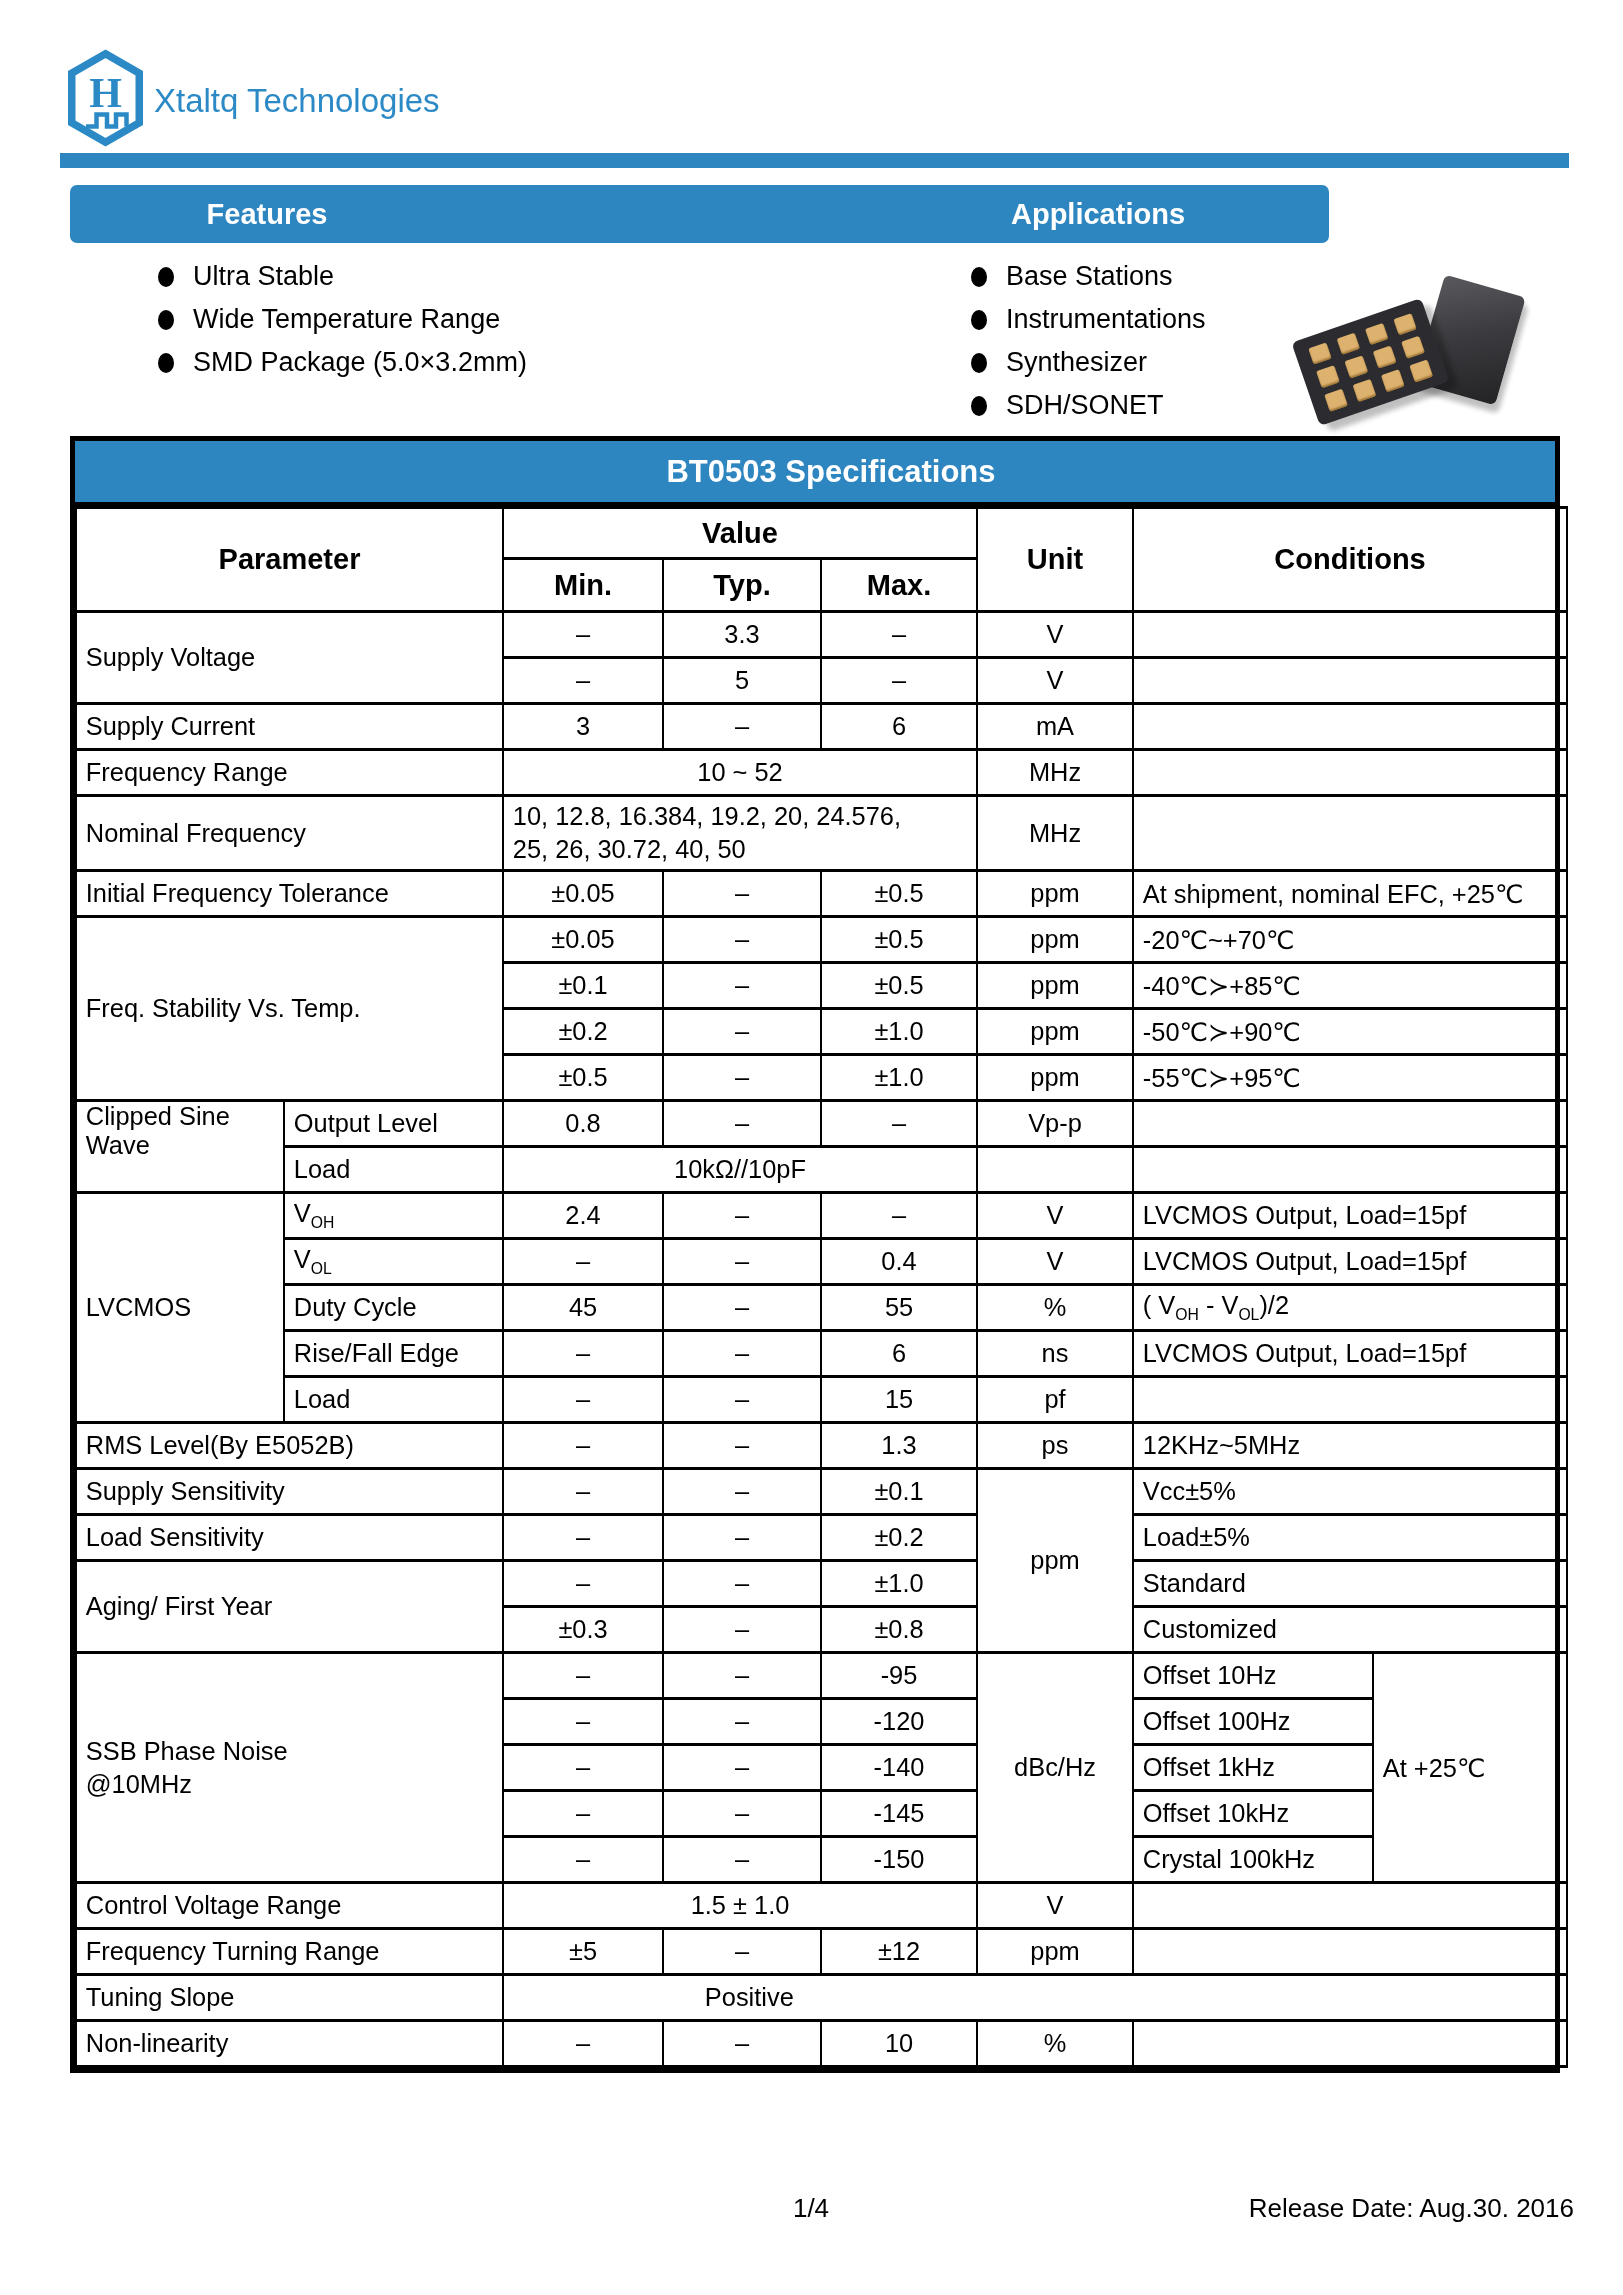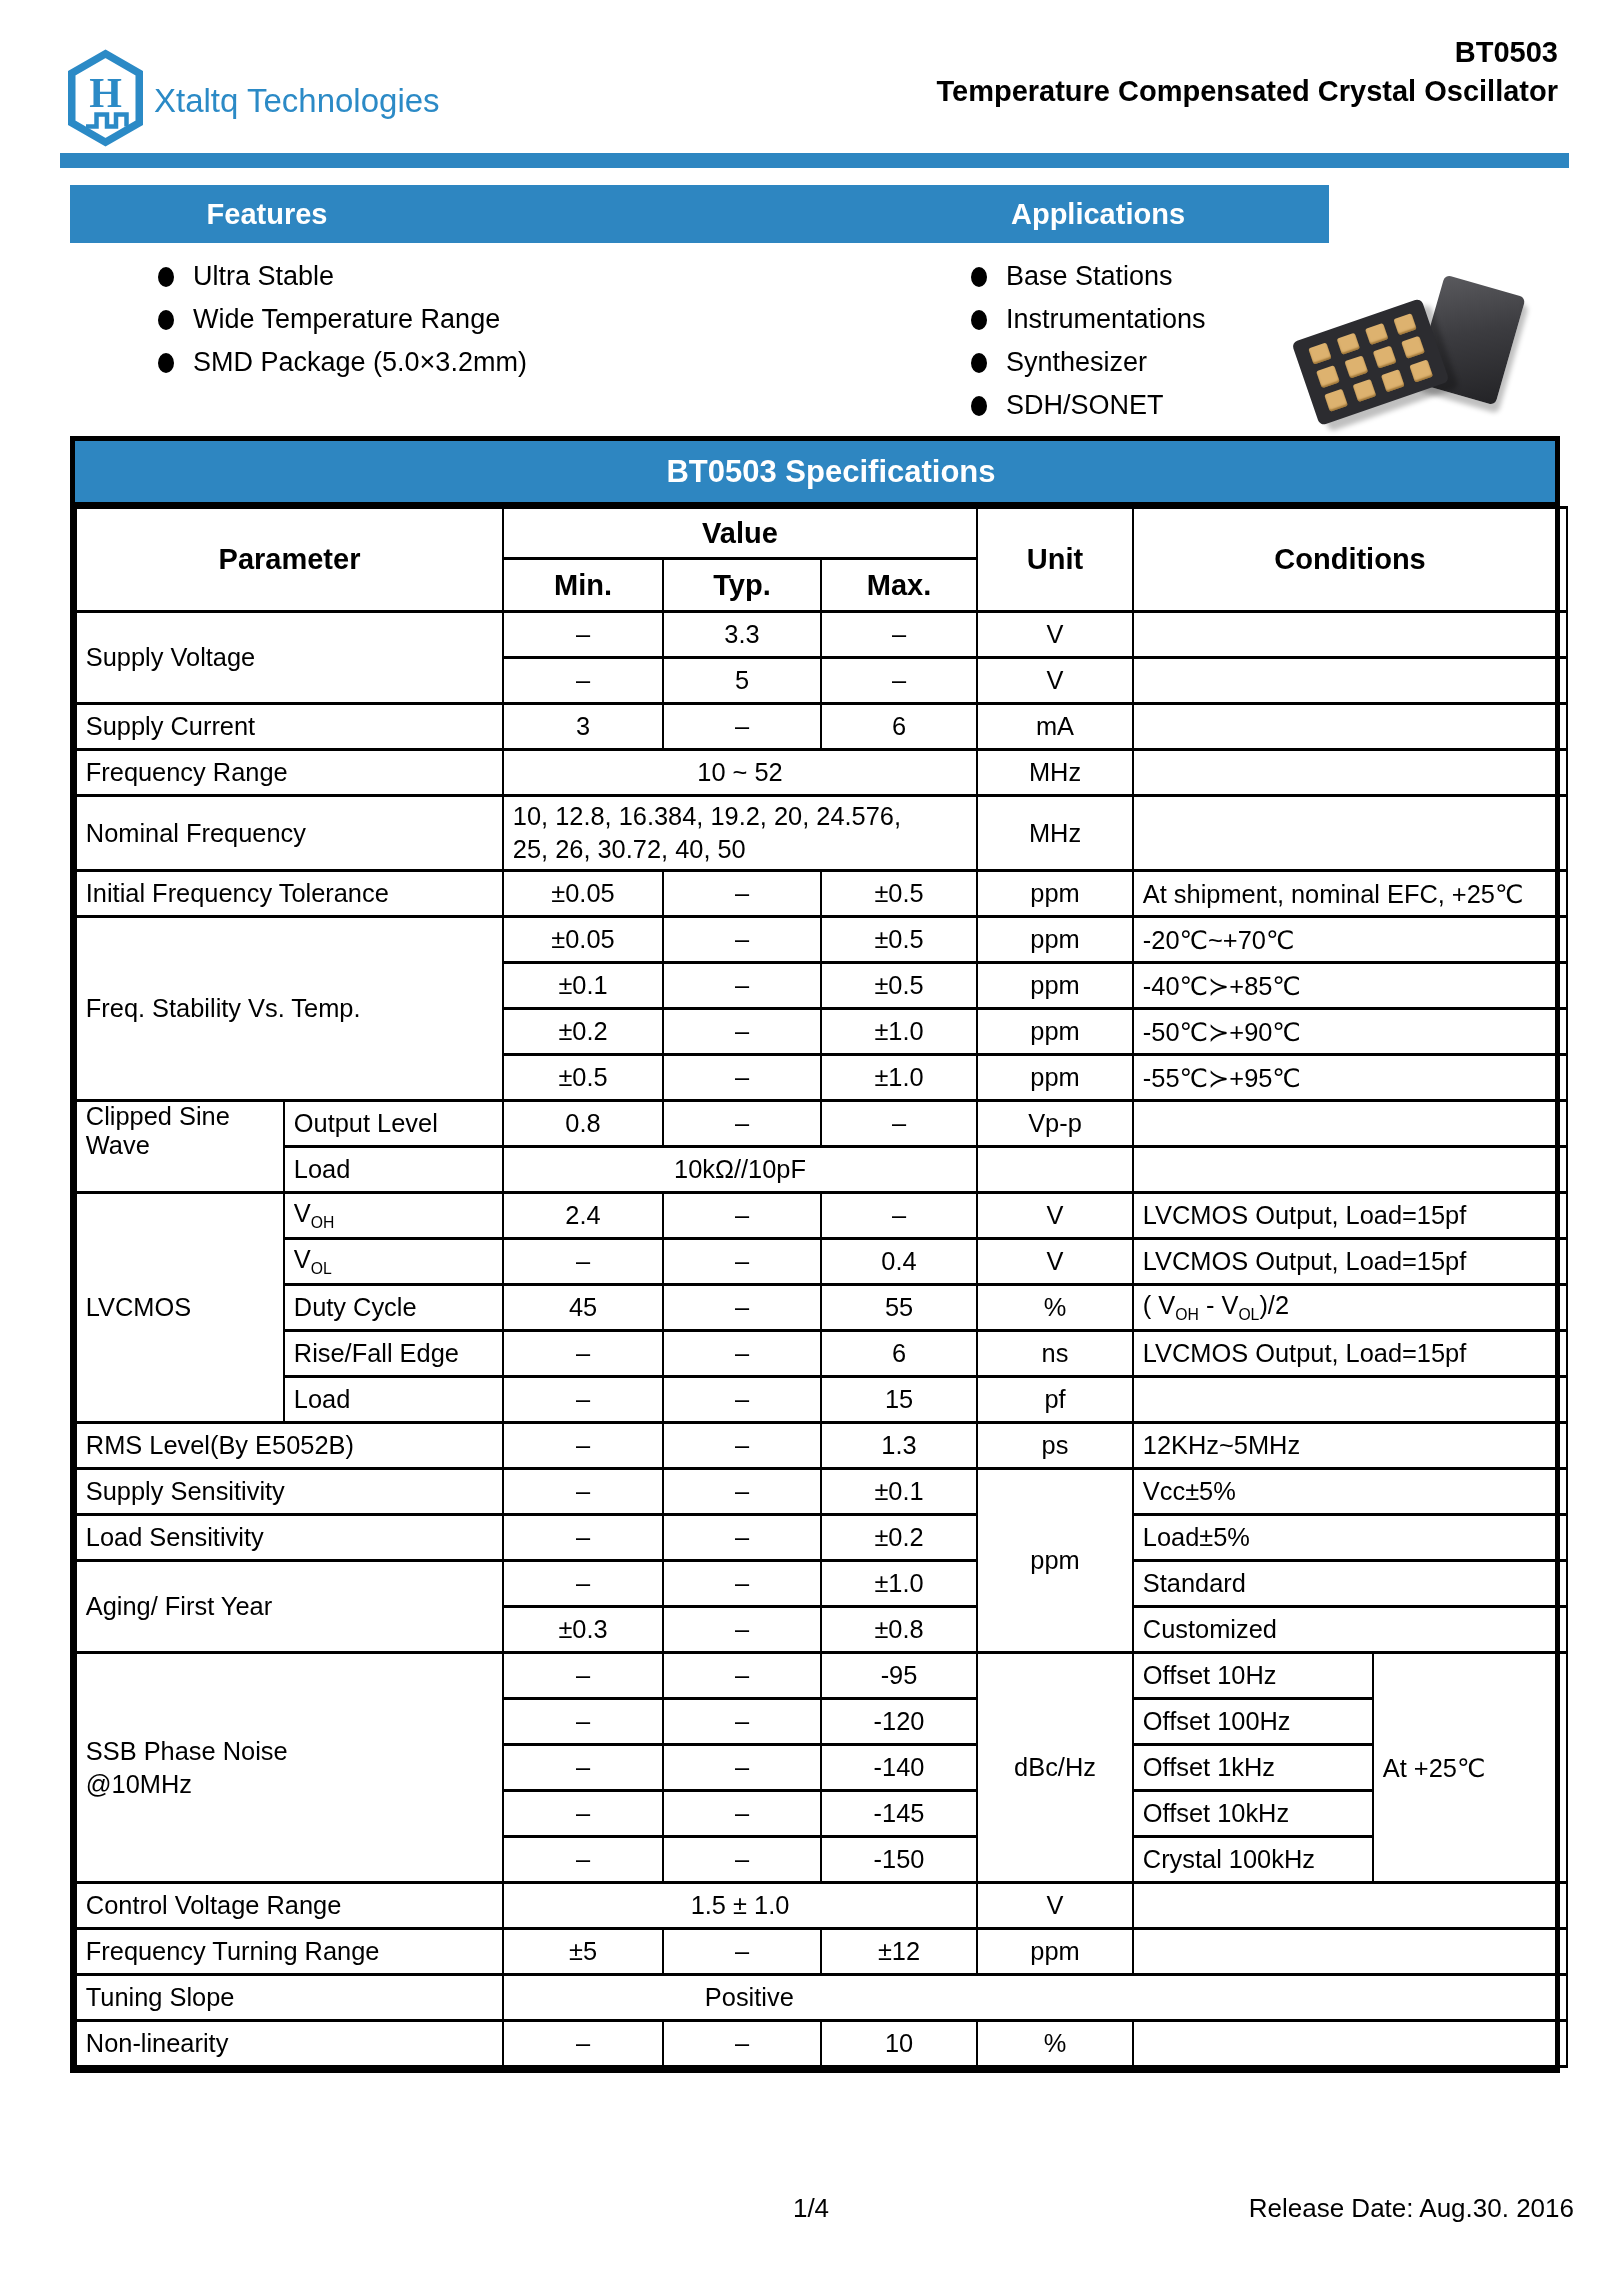--- a/index.html
+++ b/index.html
@@ -6,21 +6,21 @@
   body { background:#888; font-family:"Liberation Sans","DejaVu Sans",sans-serif; }
   .page { position:relative; width:1623px; height:2295px; background:#fff; margin:0 auto; overflow:hidden; color:#000; }
 
   
   .logo { position:absolute; left:68px; top:49px; width:75px; height:98px; }
   .company { position:absolute; left:154px; top:82px; font-size:33px; color:#2b8ac6; letter-spacing:0px; }
   .titleblock { position:absolute; right:65px; top:33px; text-align:right; font-weight:bold; font-size:29px; line-height:39px; }
   .header-rule { position:absolute; left:60px; top:153px; width:1509px; height:15px; background:#2e86c1; }
 
   
-  .section-banner { position:absolute; left:70px; top:185px; width:1259px; height:58px; background:#2e86c1; }
+  .section-banner { position:absolute; left:70px; top:185px; width:1259px; height:58px; background:#2e86c1;border-radius:7px; }
   .banner-label { position:absolute; top:50%; transform:translate(-50%,-50%); color:#fff; font-weight:bold; font-size:29px; white-space:nowrap; }
   .list { position:absolute; font-size:27px; }
   .list-item { display:flex; align-items:center; height:35px;margin-top:8px; }
   .bullet { display:inline-block; width:16px; height:20px; border-radius:50%; background:#000; margin-right:19px; flex:0 0 auto; }
 
   
   .photo { position:absolute; left:1295px; top:279px; width:280px; height:158px; }
   .chip-side { position:absolute; left:133px; top:5.3px; width:84px; height:112px; border-radius:6.1px;
                background:linear-gradient(155deg,#5a5a5e 0%,#3c3c40 45%,#232326 100%); transform:rotate(16deg);
                box-shadow:5.3px 7px 5.3px rgba(0,0,0,0.25); }
@@ -51,24 +51,20 @@
 <body>
 
 <div class="page">
 
   <svg class="logo" viewBox="0 0 100 128">
     <polygon points="50,5 95,31 95,97 50,123 5,97 5,31" fill="none" stroke="#2b8ac6" stroke-width="10"></polygon>
     <text x="50" y="76" text-anchor="middle" font-family="Liberation Serif, DejaVu Serif, serif" font-weight="bold" font-size="56" fill="#2b8ac6">H</text>
     <path d="M24 102 H38 V86 H52 V102 H64 V86 H78 V102" fill="none" stroke="#2b8ac6" stroke-width="6"></path>
   </svg>
   <div class="company">Xtaltq Technologies</div>
-  <div class="titleblock">
-    <div>BT0503</div>
-    <div>Temperature Compensated Crystal Oscillator</div>
-  </div>
   <div class="header-rule"></div>
 
   <div class="section-banner">
     <span class="banner-label" style="left:197px">Features</span>
     <span class="banner-label" style="left:1028px">Applications</span>
   </div>
 
   <div class="list" style="left:158px; top:251px">
     <div class="list-item">
         <span class="bullet"></span>

